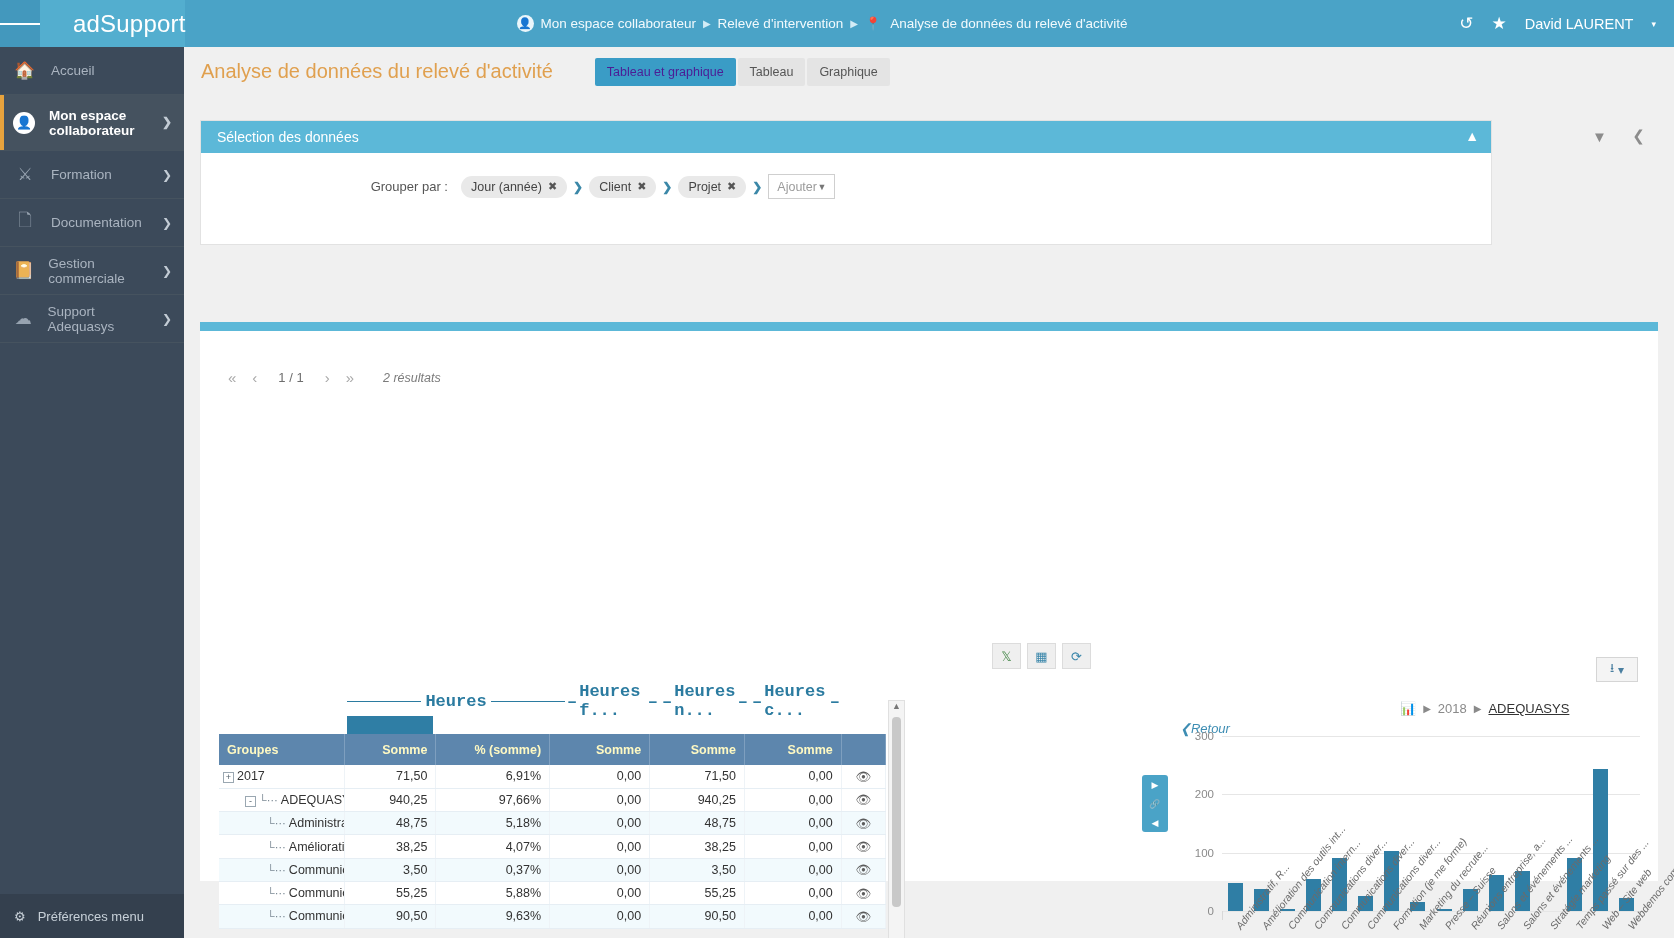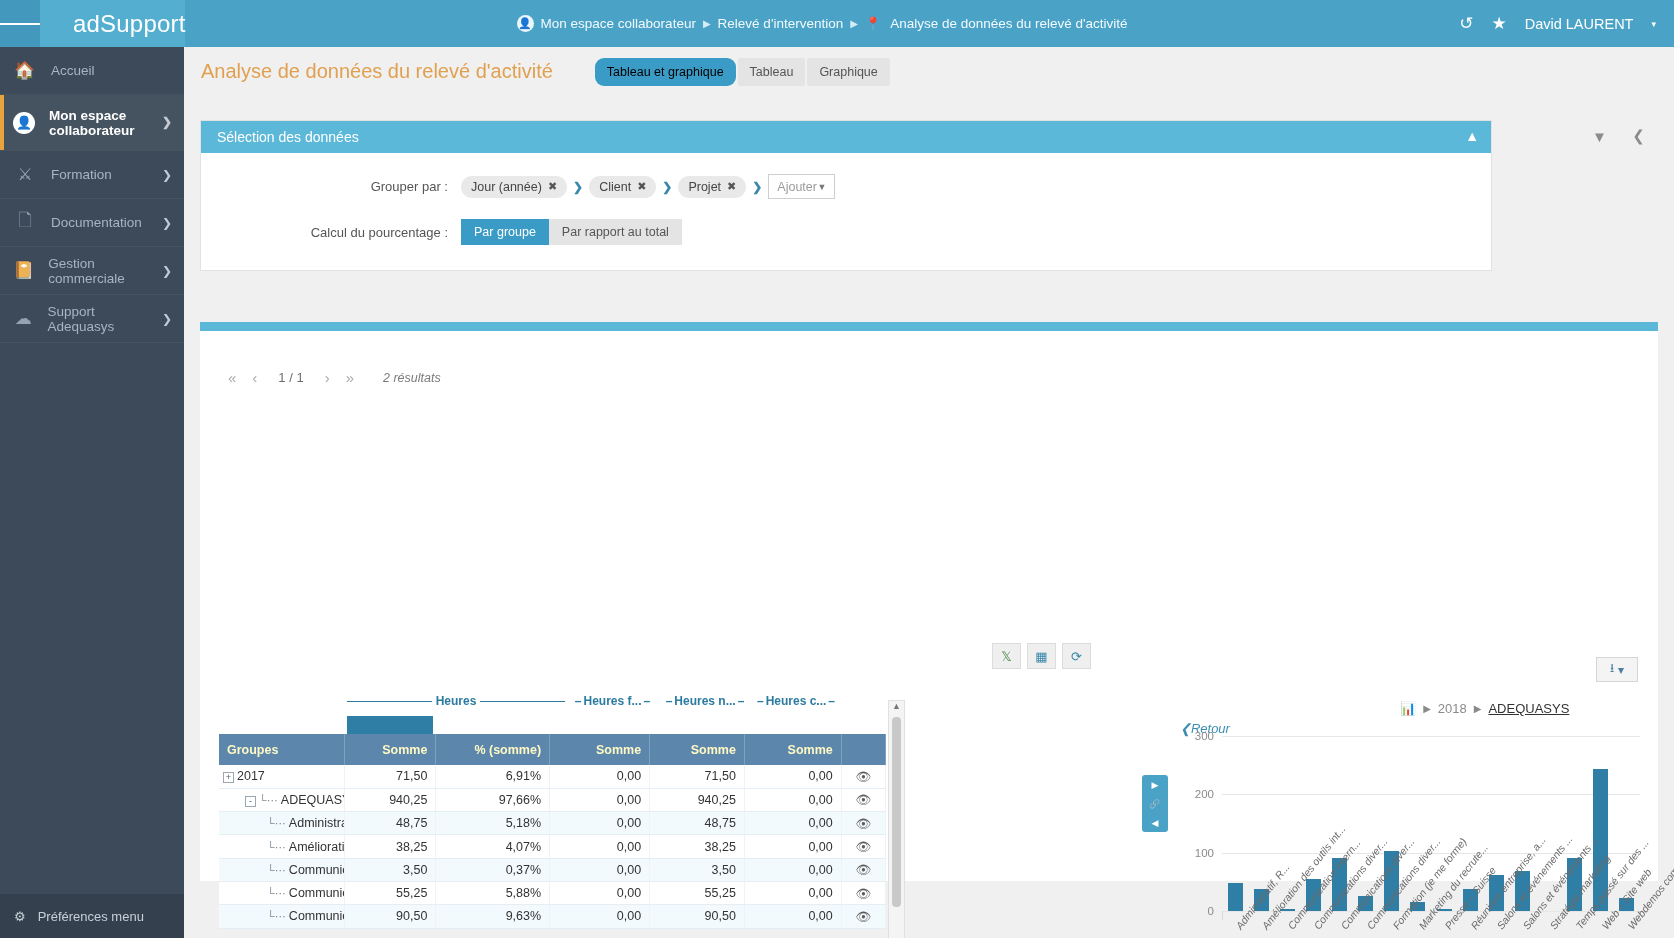--- a/index.html
+++ b/index.html
@@ -76,21 +76,21 @@
   
   .main{
     position:absolute; left:184px; top:47px; width:1490px; height:891px; background:#f0f0f0;
   }
   .page-head{ height:49px; display:flex; align-items:center; padding-left:17px; gap:42px; }
   .page-title{ color:#e0a04f; font-size:20px; }
   .tabs{ display:flex; gap:2px; }
   .tab{
     background:#e4e4e4; color:#555; padding:7px 12px; font-size:12.5px; cursor:pointer; border-radius:2px;
   }
-  .tab.sel{ background:#3a9cc6; color:#000000;border-radius:9px; }
+  .tab.sel{ background:#3a9cc6; color:#4c1d95; }
 
   
   .panel{
     position:absolute; left:16px; top:73px; width:1292px; background:#fff; border:1px solid #e2e2e2;
   }
   .panel-head{
     height:32px; background:#5cb8d8; color:#fff; display:flex; align-items:center; padding-left:16px; font-size:14px;
     position:relative;
   }
   .panel-head .collapse{
@@ -137,21 +137,21 @@
   .tbl-tools{ position:absolute; left:792px; top:312px; display:flex; gap:6px;}
   .ttool{
     width:29px;height:26px;background:#efefef;border:1px solid #dcdcdc;display:flex;align-items:center;justify-content:center;
     font-size:13px;color:#4f8d52;cursor:pointer;
   }
   .ttool.b{ color:#3a86aa;}
 
   
   .tblwrap{ position:absolute; left:19px; top:355px; width:687px; }
   .grp-head{ display:flex; align-items:center; height:30px; padding-left:128px; }
-  .grp-seg{ display:flex; align-items:center; color:#2b7ba0; font-size:12px; font-weight:bold; }
+  .grp-seg{ display:flex; align-items:center; color:#2b7ba0; font-size:17px; font-weight:bold;font-family:Liberation Mono, monospace; }
   .gline{ height:1px; background:#2b7ba0; }
   .dash{ color:#2b7ba0; font-weight:bold; padding:0 2px; }
   .blue-cap{ height:18px; width:86px; background:#2f7ea5; margin-left:128px;}
   table{ border-collapse:collapse; width:667px; table-layout:fixed;}
   thead th{
     background:#5d86ad; color:#fef9c3; font-size:12.5px; height:31px; padding:0 8px; text-align:right; font-weight:bold;
     border-right:1px solid #7e9fbf;
   }
   thead th.first{ text-align:left; width:119px;}
   tbody td{
@@ -303,27 +303,20 @@
           <span class="arrw">❯</span>
           <div class="chip">
             <span>Projet</span>
             <span class="x">✖</span>
           </div>
           <span class="arrw">❯</span>
           <div class="addsel">
             <span>Ajouter</span>
             <span class="tri">▼</span>
           </div>
-        </div>
-      </div>
-      <div class="frow" style="margin-bottom:0">
-        <div class="flabel">Calcul du pourcentage :</div>
-        <div class="seg">
-          <div class="on">Par groupe</div>
-          <div>Par rapport au total</div>
         </div>
       </div>
     </div>
   </div>
 
   <div class="side-tools">
     <div class="stool">▼</div>
     <div class="stool">❮</div>
   </div>
 

